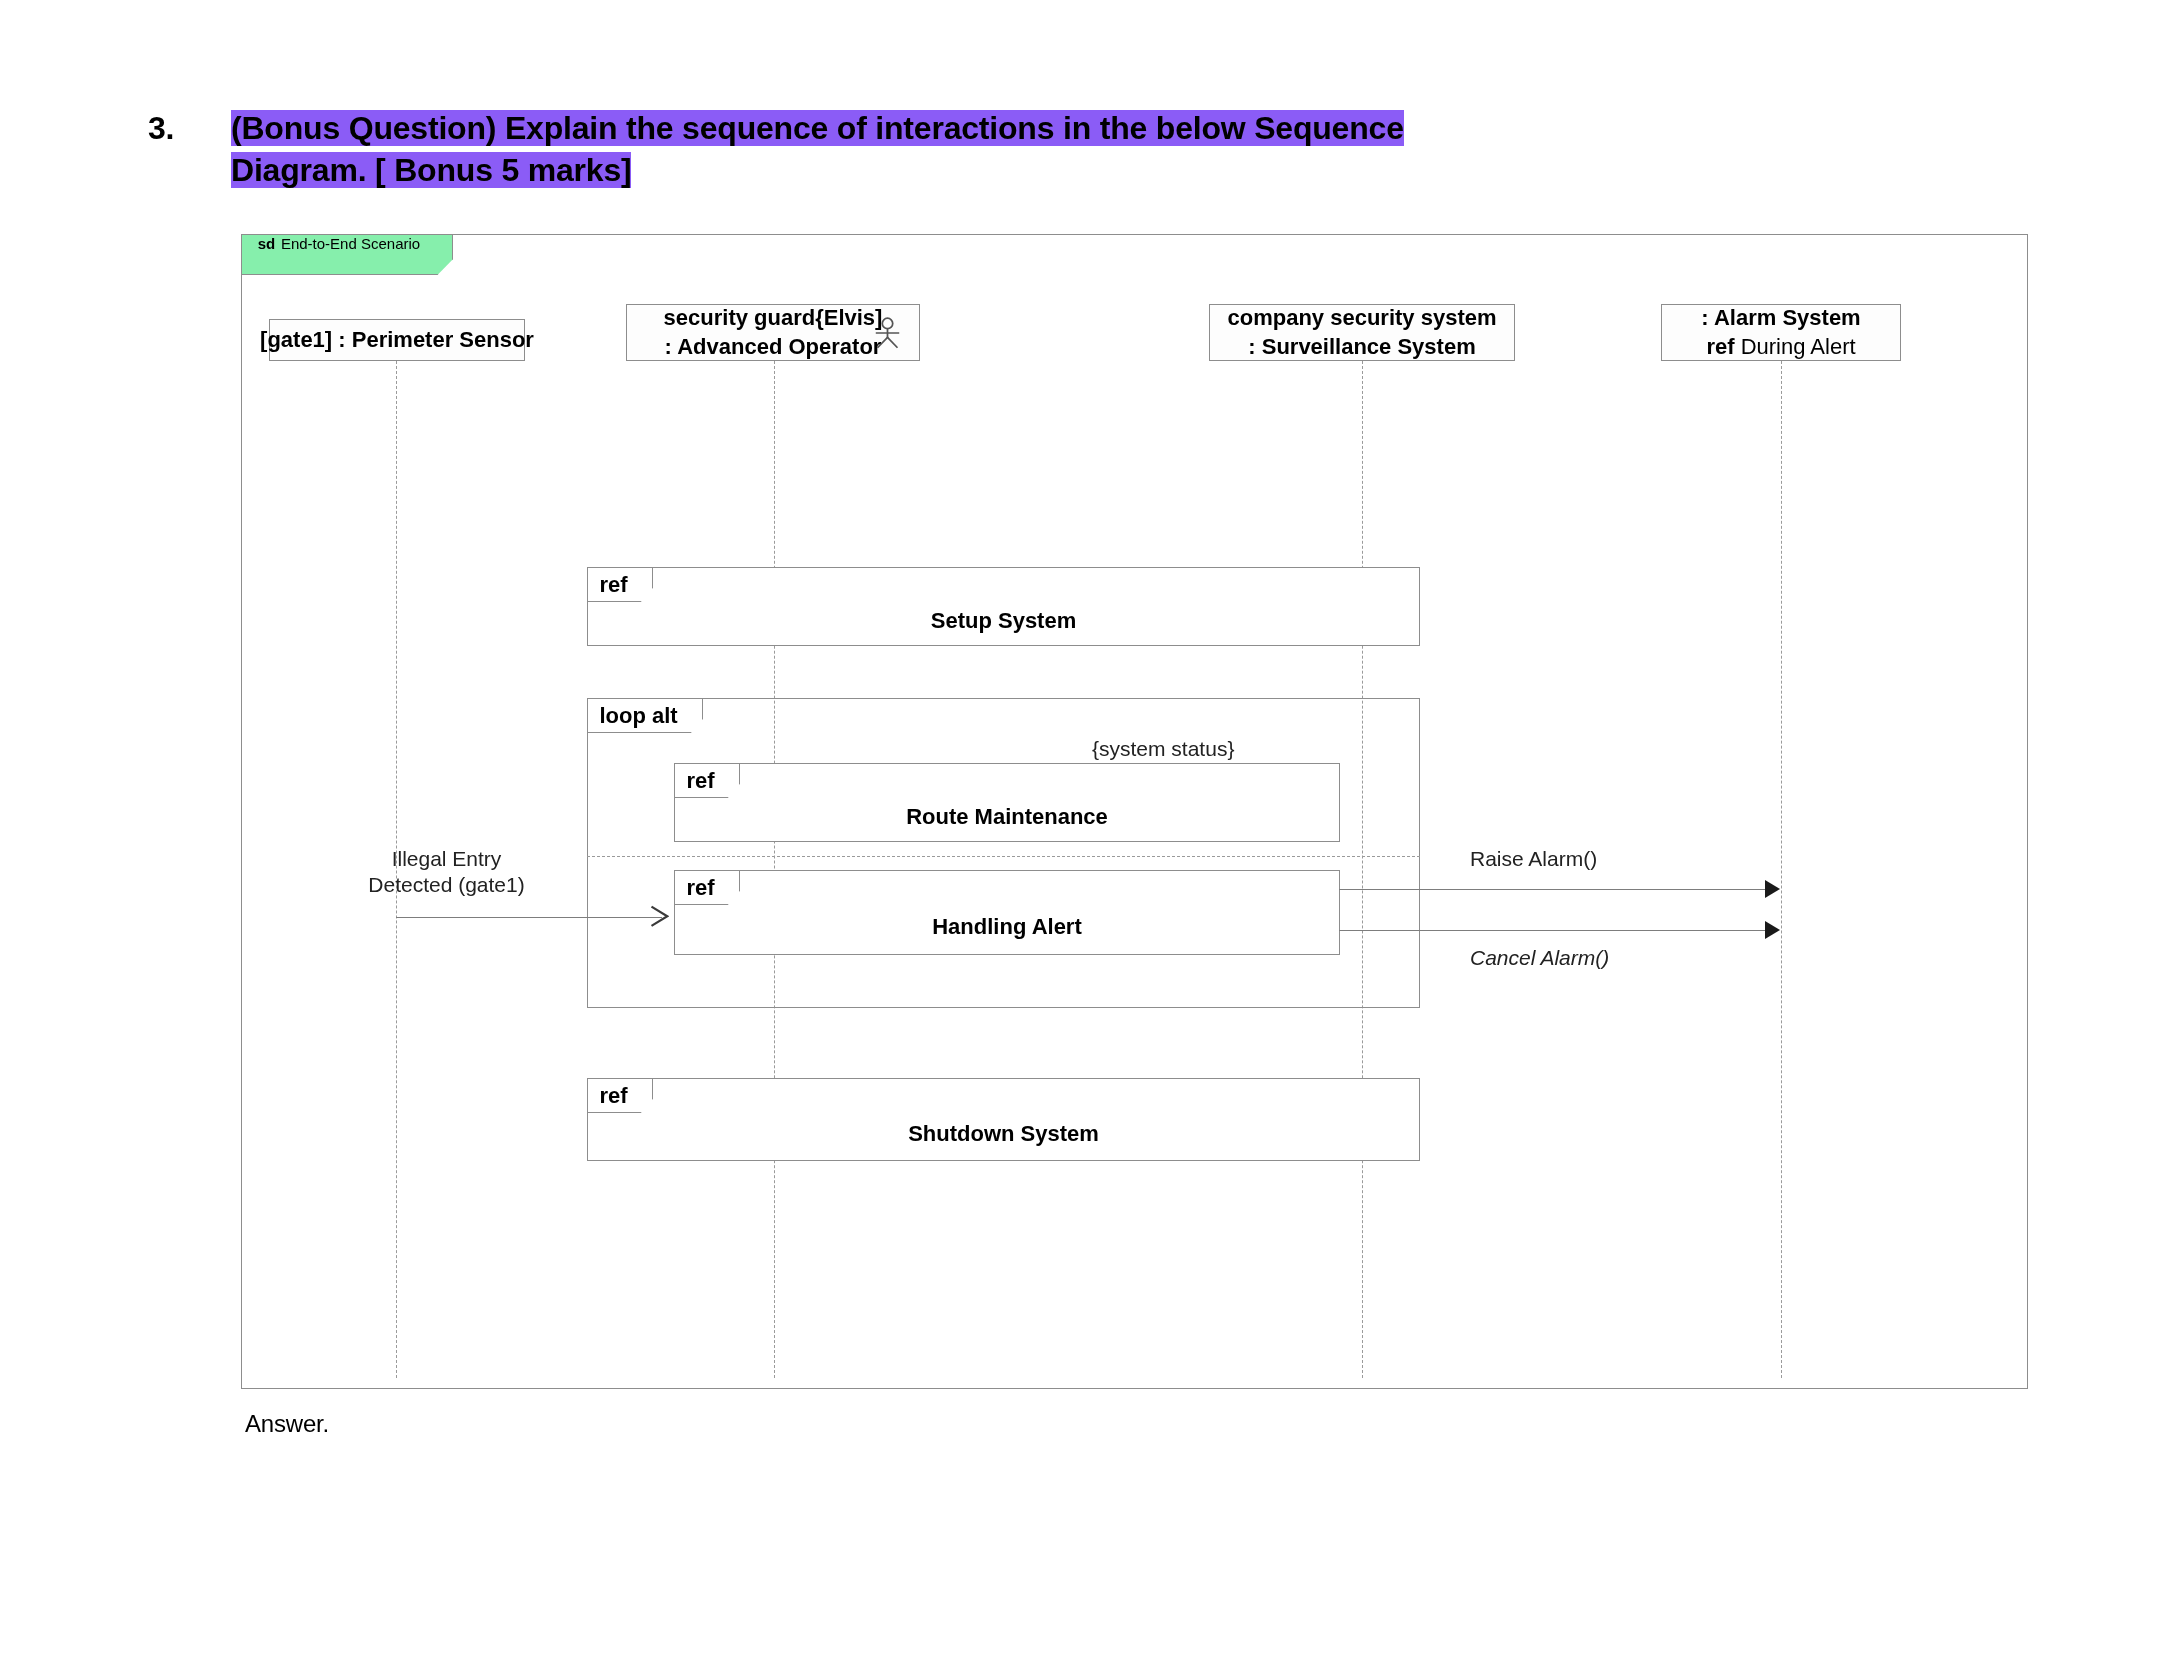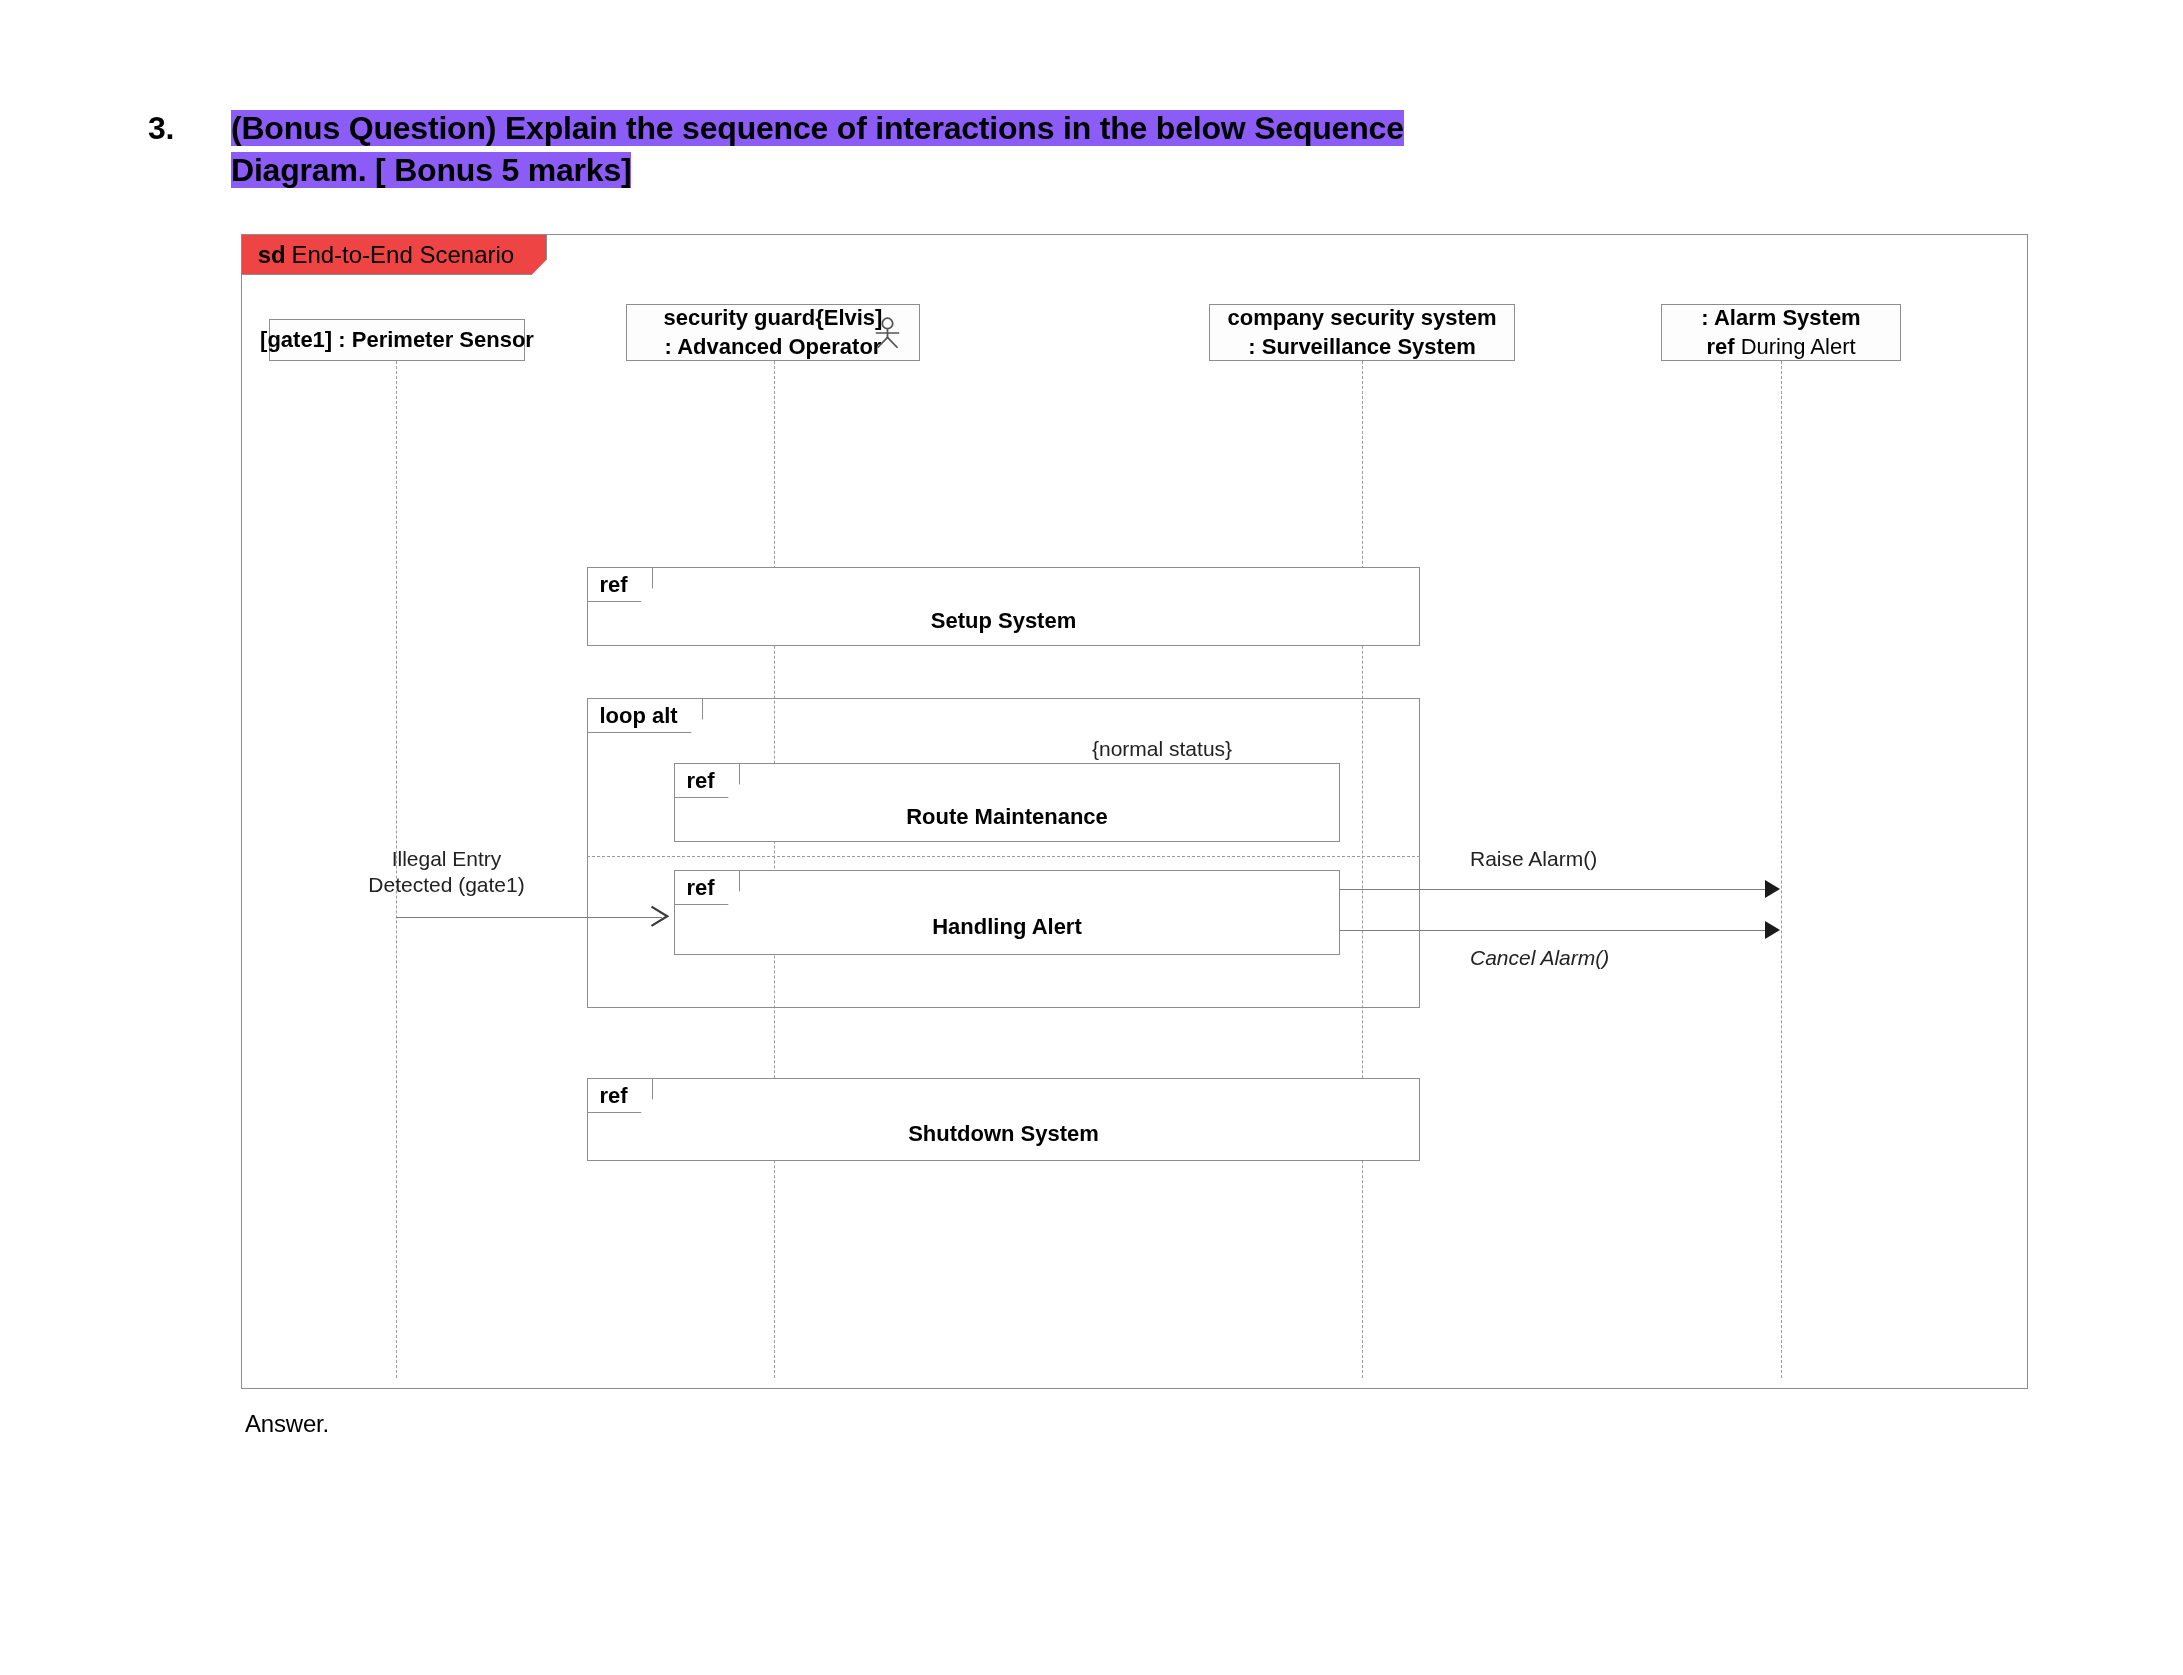--- a/index.html
+++ b/index.html
@@ -64,28 +64,27 @@
   }
 
   
   .frame-tag {
     position: absolute;
     left: 0px;
     top: 0px;
     height: 40px;
     padding: 0 32px 0 15.7px;
     display: flex;
-    align-items: center;
     border-right: 1.3px solid #8d8d8d;
     border-bottom: 1.3px solid #8d8d8d;
-    background: #ef4444;
+    background: #86efac;
     box-sizing: border-box;
     -webkit-clip-path: polygon(0 0, 100% 0, 100% 60%, calc(100% - 15.7px) 100%, 0 100%);
     clip-path: polygon(0 0, 100% 0, 100% 60%, calc(100% - 15.7px) 100%, 0 100%);
-    font-size: 24px;
+    font-size: 15px;
     white-space: nowrap;
   }
   .frame-tag .kw { font-weight: bold; margin-right: 5.7px; }
   .frame-tag .nm { font-weight: normal; }
 
   
   .lifeline {
     position: absolute;
     top: 0;
     width: 0;
@@ -272,21 +271,21 @@
   </div>
 
   <div class="frag filled" style="left:345px; top:332px; width:833px; height:79px;">
     <div class="frag-tag">ref</div>
     <div class="frag-title" style="top:40px;">Setup System</div>
   </div>
 
   <div class="frag" style="left:345px; top:463px; width:833px; height:310px;">
     <div class="frag-tag">loop alt</div>
 
-    <div class="guard" style="left:504px; top:38px;">{normal status}</div>
+    <div class="guard" style="left:504px; top:38px;">{system status}</div>
 
     <div class="operand-sep" style="left:-0.9px; top:157px; width:833px;"></div>
 
     <div class="guard" style="left:524px; top:170px;">{alert status}</div>
   </div>
 
   <div class="frag filled" style="left:432px; top:528px; width:666px; height:79px;">
     <div class="frag-tag">ref</div>
     <div class="frag-title" style="top:40px;">Route Maintenance</div>
   </div>

